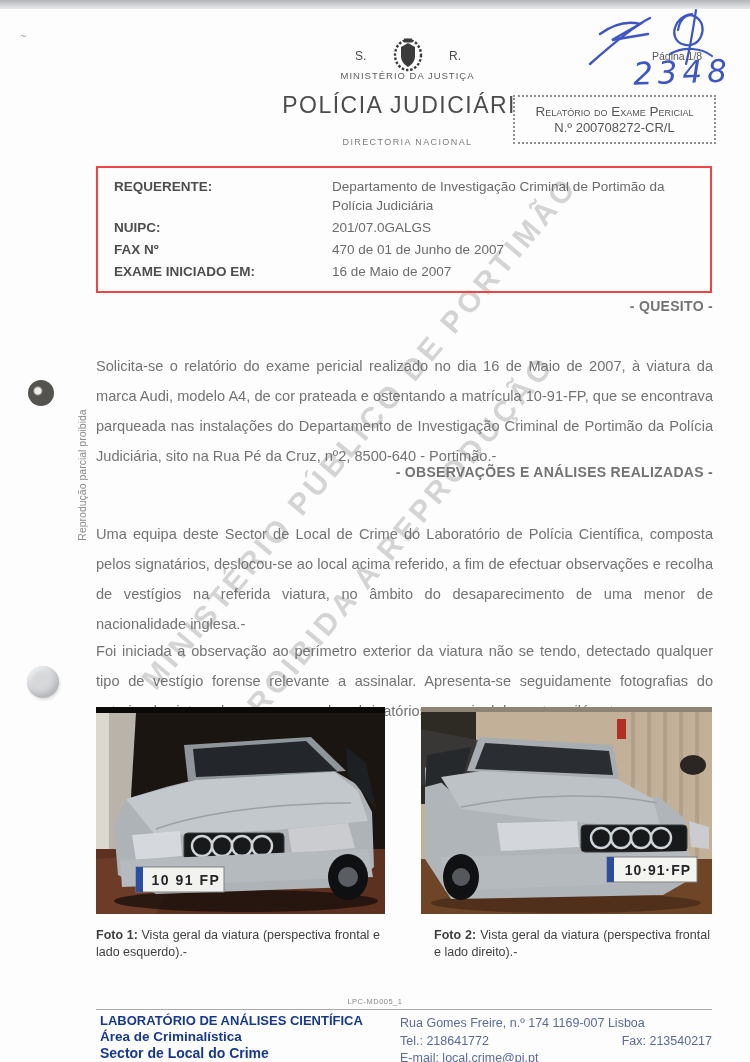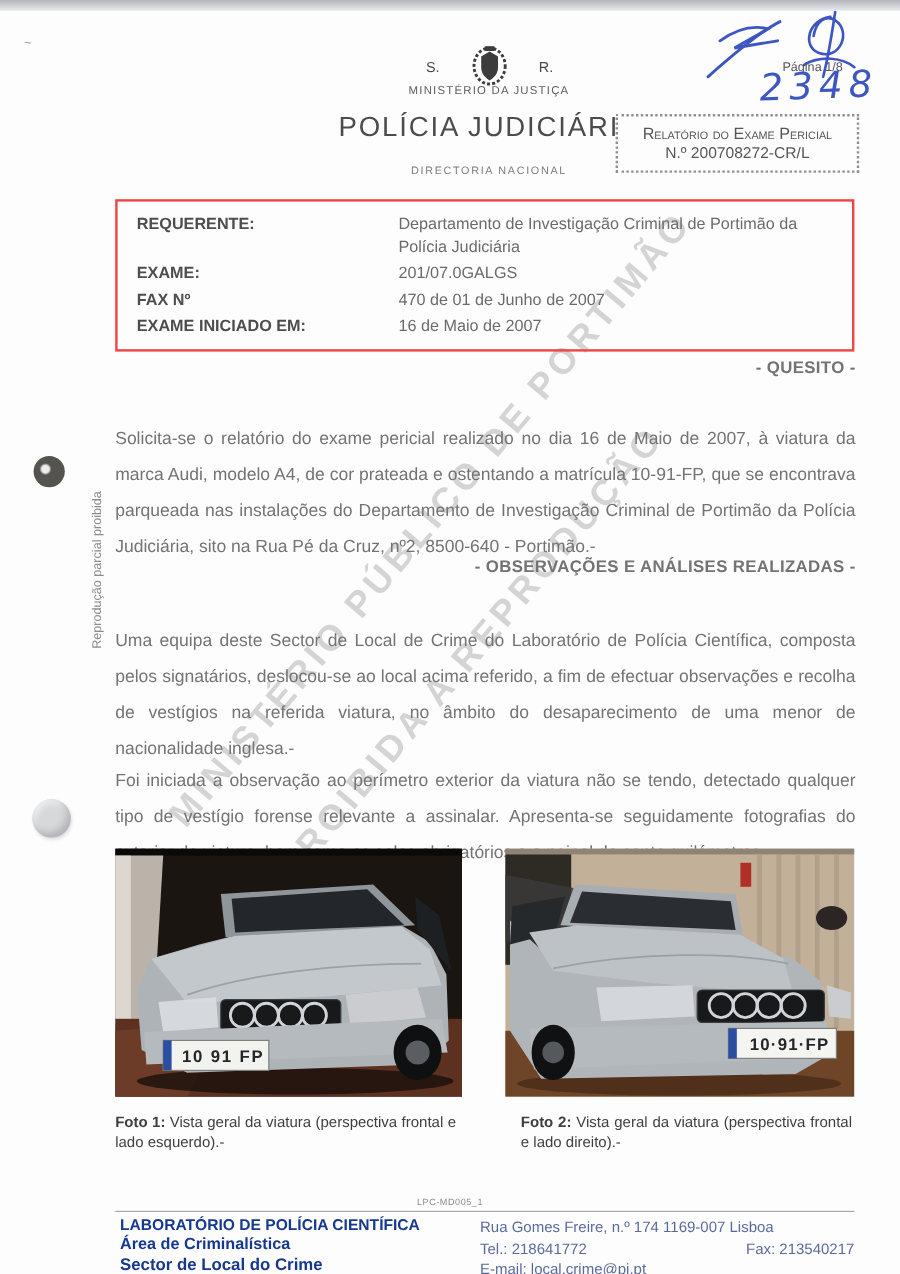--- a/index.html
+++ b/index.html
@@ -145,21 +145,21 @@
     <div class="l1">Relatório do Exame Pericial</div>
     <div class="l2">N.º 200708272-CR/L</div>
   </div>
 
   <div class="case-table">
     <div class="trow">
       <div class="tlabel">REQUERENTE:</div>
       <div class="tvalue">Departamento de Investigação Criminal de Portimão da Polícia Judiciária</div>
     </div>
     <div class="trow">
-      <div class="tlabel">EXAME:</div>
+      <div class="tlabel">NUIPC:</div>
       <div class="tvalue">201/07.0GALGS</div>
     </div>
     <div class="trow">
       <div class="tlabel">FAX Nº</div>
       <div class="tvalue">470 de 01 de Junho de 2007</div>
     </div>
     <div class="trow">
       <div class="tlabel">EXAME INICIADO EM:</div>
       <div class="tvalue">16 de Maio de 2007</div>
     </div>
@@ -251,21 +251,21 @@
     <span>Vista geral da viatura (perspectiva frontal e lado esquerdo).-</span>
   </p>
   <p class="caption cap2" style="margin:0;">
     <span class="cl">Foto 2:</span>
     <span>Vista geral da viatura (perspectiva frontal e lado direito).-</span>
   </p>
 
   <div class="form-code">LPC-MD005_1</div>
   <div class="footer-rule"></div>
   <div class="footer-left">
-    <div class="f1">LABORATÓRIO DE POLÍCIA CIENTÍFICA</div>
+    <div class="f1">LABORATÓRIO DE ANÁLISES CIENTÍFICA</div>
     <div class="f2">Área de Criminalística</div>
     <div class="f3">Sector de Local do Crime</div>
   </div>
   <div class="footer-right">
     <div>Rua Gomes Freire, n.º 174 1169-007 Lisboa</div>
     <div class="fr-row">
       <span>Tel.: 218641772</span>
       <span>Fax: 213540217</span>
     </div>
     <div class="fr-line">E-mail: local.crime@pj.pt</div>

